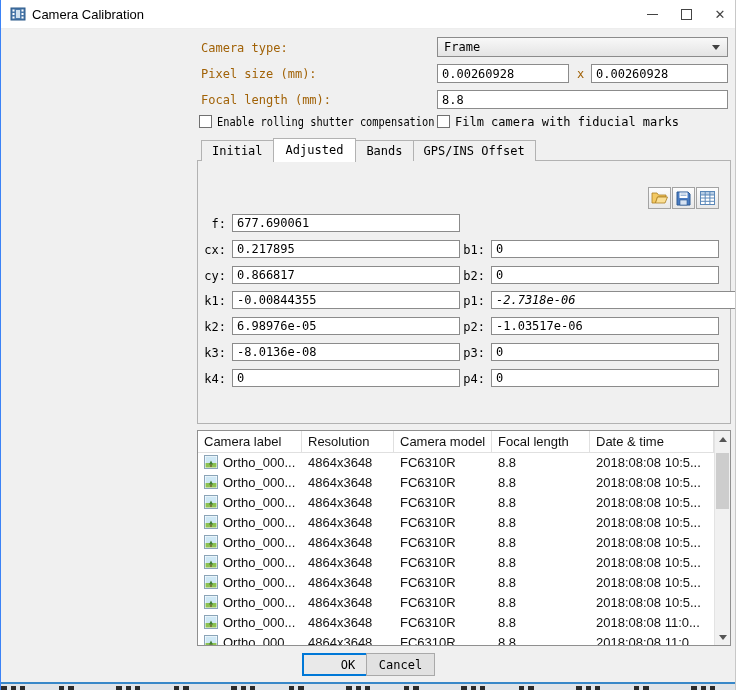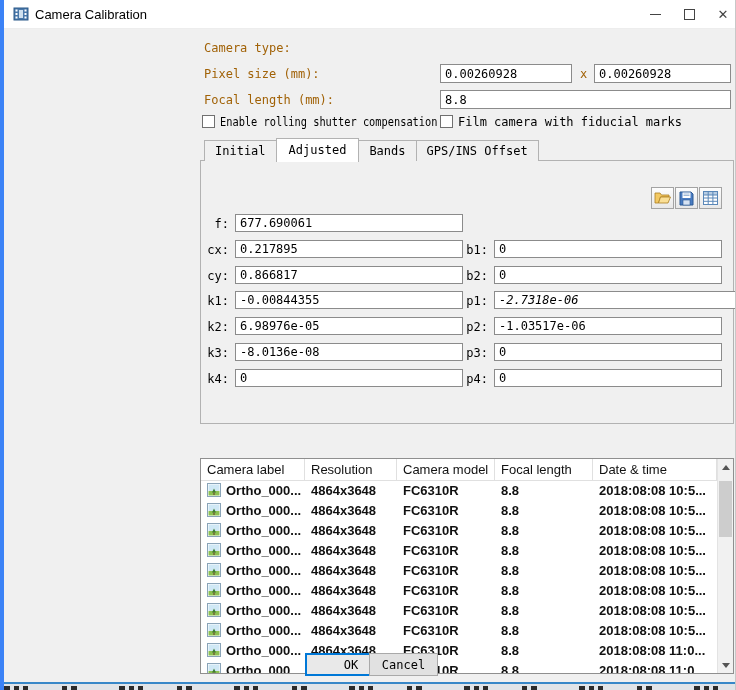--- a/index.html
+++ b/index.html
@@ -1,17 +1,17 @@
 <!DOCTYPE html>
 <html><head>
 <meta charset="utf-8">
 <style>
   html,body{margin:0;padding:0;background:#fff;}
   #win{position:relative;width:736px;height:690px;background:#f0f0f0;overflow:hidden;
-       font-family:"Liberation Sans",sans-serif;border-left:4px solid #3b82f6;border-right:1px solid #c8c8c8;box-sizing:border-box;}
+       font-family:"Liberation Sans",sans-serif;border-left:1px solid #3b82f6;border-right:1px solid #c8c8c8;box-sizing:border-box;}
   
   .titlebar{position:absolute;left:0;top:0;width:736px;height:28px;background:#ffffff;border-bottom:1px solid #ededed;}
   .apptitle{position:absolute;left:31px;top:7px;font-size:13px;color:#000;white-space:nowrap;}
   .appicon{position:absolute;left:9px;top:6px;width:16px;height:16px;}
   .capbtn{position:absolute;top:0;width:34px;height:28px;display:flex;align-items:center;justify-content:center;color:#333;}
   .glyph-min{width:11px;height:0;border-top:1px solid #444;}
   .glyph-max{width:9px;height:9px;border:1px solid #444;}
   .glyph-close{font-size:13px;line-height:13px;color:#444;}
   
   .sidebar{position:absolute;left:6px;top:34px;width:184px;height:612px;background:#fff;border:1px solid #a8a8a8;box-sizing:border-box;}
@@ -35,26 +35,26 @@
   .tab{font:12px "DejaVu Sans Mono",monospace;background:#f0f0f0;border:1px solid #b2b2b2;border-bottom:none;
        padding:3px 10px 3px;margin-right:-1px;cursor:default;}
   .tab.active{background:#fff;padding:4px 12px 5px;margin-bottom:-1px;z-index:4;position:relative;}
   .tabpanel{position:absolute;left:196px;top:160px;width:534px;height:264px;background:#f0f0f0;border:1px solid #b2b2b2;box-sizing:border-box;}
   
   .toolbtn{position:absolute;width:23px;height:22px;border:1px solid #a3a3a3;background:linear-gradient(#fdfdfd,#e8e8e8);
        display:flex;align-items:center;justify-content:center;box-sizing:border-box;}
   
   .plabel{position:absolute;font:12px "DejaVu Sans Mono",monospace;text-align:right;white-space:nowrap;}
   
-  .table{position:absolute;left:196px;top:430px;width:534px;height:216px;background:#fff;border:1px solid #8f8f8f;box-sizing:border-box;overflow:hidden;margin-top:28px;}
+  .table{position:absolute;left:196px;top:430px;width:534px;height:216px;background:#fff;border:1px solid #8f8f8f;box-sizing:border-box;overflow:hidden;}
   .thead{position:absolute;left:0;top:0;right:16px;height:21px;display:flex;background:#fff;border-bottom:1px solid #e0e0e0;}
   .th{font-size:13px;color:#111;padding:3px 0 0 6px;border-right:1px solid #e0e0e0;box-sizing:border-box;white-space:nowrap;overflow:hidden;}
   .tbody{position:absolute;left:0;top:21px;right:16px;bottom:0;overflow:hidden;}
   .tr{display:flex;height:20px;align-items:center;}
-  .td{font-size:13px;color:#111;padding-left:6px;box-sizing:border-box;white-space:nowrap;overflow:hidden;display:flex;align-items:center;font-weight:bold;}
+  .td{font-size:13px;color:#111;padding-left:6px;box-sizing:border-box;white-space:nowrap;overflow:hidden;display:flex;align-items:center;}
   .c0{width:104px;}.c1{width:92px;}.c2{width:98px;}.c3{width:98px;}.c4{flex:1;}
   .rowicon{width:14px;height:14px;margin-right:5px;flex:none;}
   
   .sb{position:absolute;right:0;top:0;width:16px;height:214px;background:#f1f1f1;border-left:1px solid #e3e3e3;box-sizing:border-box;}
   .sbbtn{position:absolute;left:0;width:16px;height:16px;display:flex;align-items:center;justify-content:center;}
   .tri-up{width:0;height:0;border-left:4px solid transparent;border-right:4px solid transparent;border-bottom:5px solid #555;}
   .tri-dn{width:0;height:0;border-left:4px solid transparent;border-right:4px solid transparent;border-top:5px solid #555;}
   .sbthumb{position:absolute;left:1px;width:13px;background:#cdcdcd;}
   
   .btn{position:absolute;height:23px;font:12px "DejaVu Sans Mono",monospace;display:flex;align-items:center;justify-content:center;
@@ -88,20 +88,24 @@
     <div class="capbtn" style="left:668px;">
         <span class="glyph-max"></span>
       </div>
     <div class="capbtn" style="left:702px;">
         <span class="glyph-close">✕</span>
       </div>
   </div>
 
 
   <div class="lbl" style="left:200px;top:41px;">Camera type:</div>
+  <div class="combo" style="left:436px;top:37px;width:291px;">
+    <span>Frame</span>
+    <span class="arrow"></span>
+  </div>
 
   <div class="lbl" style="left:200px;top:67px;">Pixel size (mm):</div>
   <input class="inp" style="left: 436px; top: 64px; width: 132px;" value="0.00260928">
   <div class="lbl" style="left:576px;top:67px;">x</div>
   <input class="inp" style="left: 590px; top: 64px; width: 137px;" value="0.00260928">
 
   <div class="lbl" style="left:200px;top:93px;">Focal length (mm):</div>
   <input class="inp" style="left: 436px; top: 90px; width: 291px;" value="8.8">
 
   <div></div>

